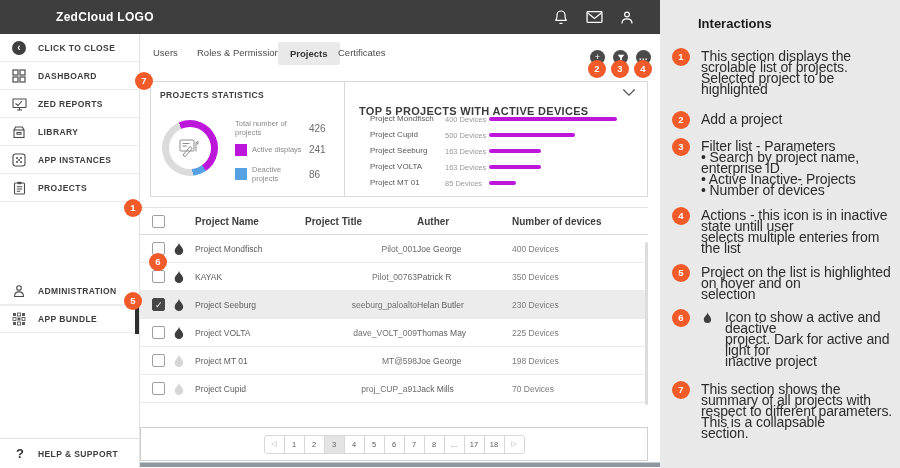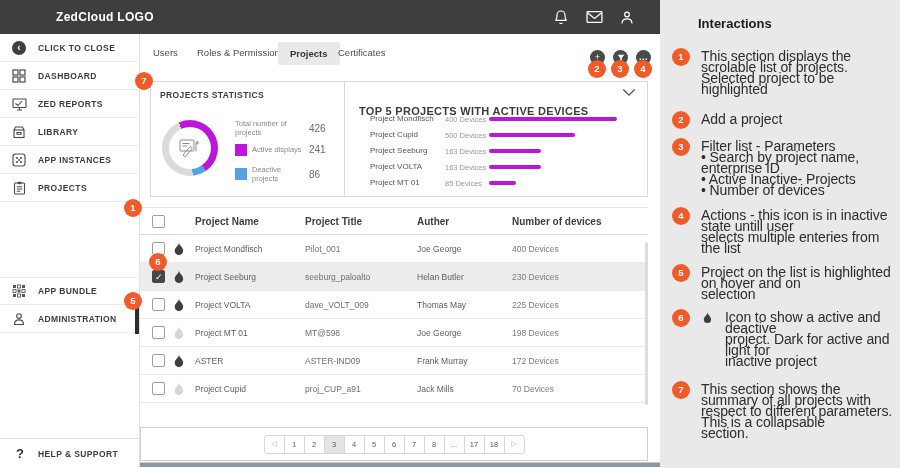--- a/index.html
+++ b/index.html
@@ -65,21 +65,21 @@
   .t5-bar { position:absolute; left:144px; top:6px; height:4px; border-radius:2px; background:#bc16da; }
 
   
   #table { position:absolute; left:0; top:173px; width:508px; }
   .t-head, .t-row { display:grid; grid-template-columns:33px 22px 110px 112px 95px 1fr; align-items:center; height:28px; }
   .t-head { border-top:1px solid #e3e3e3; border-bottom:1px solid #dadada; }
   .t-row { border-bottom:1px solid #ebebeb; cursor:pointer; }
   .t-row.hl { background:#ececec; }
   .t-h { font-size:10px; font-weight:bold; color:#3f3f3f; }
   .t-c { font-size:8.5px; color:#5d5d5d; }
-  .t-c.title { color:#6f6f6f; }
+  .t-c.title { color:#6f6f6f;text-align:right; }
   .t-c.dev { color:#7c7c7c; }
   .cb { width:13px; height:13px; border:1px solid #9f9f9f; border-radius:2px; margin-left:12px; background:#fff; position:relative; cursor:pointer; }
   .cb.checked { background:#474747; border-color:#474747; }
   .cb.checked::after { content:"✓"; position:absolute; left:2px; top:0px; color:#fff; font-size:9px; line-height:12px; }
   .flame { width:12px; height:13px; }
   .flame.on path { fill:#3f3f3f; }
   .flame.off path { fill:#d6d6d6; }
   #t-scroll { position:absolute; left:505px; top:35px; width:3px; height:163px; background:#dcdcdc; border-radius:2px; cursor:pointer; }
 
   
@@ -191,44 +191,44 @@
       <span class="sb-ic">
         <svg width="13" height="14" viewBox="0 0 13 14" fill="none" stroke="#4a4a4a" stroke-width="1.1">
             <rect x="1.5" y="2" width="10" height="11" rx="1"></rect>
             <rect x="4.5" y=".8" width="4" height="2.4" fill="#4a4a4a" stroke="none"></rect>
             <path d="M3.8 5.8h5.4M3.8 8h5.4M3.8 10.2h3.5"></path>
           </svg>
       </span>
       <span class="sb-lbl">PROJECTS</span>
     </div>
     <div class="sb-gap"></div>
+    <div class="sb-item">
+      <span class="sb-ic">
+        <svg width="14" height="14" viewBox="0 0 14 14" fill="none" stroke="#4a4a4a" stroke-width="1.1">
+            <circle cx="7" cy="4" r="2.3"></circle>
+            <path d="M2.5 12.5c0-3 2-4.6 4.5-4.6s4.5 1.6 4.5 4.6z"></path>
+          </svg>
+      </span>
+      <span class="sb-lbl">ADMINISTRATION</span>
+    </div>
     <div class="sb-item topline">
       <span class="sb-ic">
         <svg width="14" height="14" viewBox="0 0 14 14" fill="#5a5a5a">
             <rect x="1" y="1" width="3" height="3"></rect>
             <rect x="5.5" y="1" width="3" height="3" fill="none" stroke="#5a5a5a" stroke-width=".9"></rect>
             <rect x="10" y="1" width="3" height="3"></rect>
             <rect x="1" y="5.5" width="3" height="3" fill="none" stroke="#5a5a5a" stroke-width=".9"></rect>
             <rect x="5.5" y="5.5" width="3" height="3"></rect>
             <rect x="10" y="5.5" width="3" height="3" fill="none" stroke="#5a5a5a" stroke-width=".9"></rect>
             <rect x="1" y="10" width="3" height="3"></rect>
             <rect x="5.5" y="10" width="3" height="3" fill="none" stroke="#5a5a5a" stroke-width=".9"></rect>
             <rect x="10" y="10" width="3" height="3"></rect>
           </svg>
       </span>
       <span class="sb-lbl">APP BUNDLE</span>
-    </div>
-    <div class="sb-item">
-      <span class="sb-ic">
-        <svg width="14" height="14" viewBox="0 0 14 14" fill="none" stroke="#4a4a4a" stroke-width="1.1">
-            <circle cx="7" cy="4" r="2.3"></circle>
-            <path d="M2.5 12.5c0-3 2-4.6 4.5-4.6s4.5 1.6 4.5 4.6z"></path>
-          </svg>
-      </span>
-      <span class="sb-lbl">ADMINISTRATION</span>
     </div>
     <div id="sb-thumb"></div>
     <div id="sb-footer">
       <span class="q-ic">?</span>
       <span class="sb-lbl">HELP &amp; SUPPORT</span>
     </div>
   </div>
 
   <div id="main">
 
@@ -328,20 +328,30 @@
       <div class="t-row">
         <span class="cb"></span>
         <svg class="flame on" viewBox="0 0 14 15">
             <path d="M7 .5C7.2 3 9.2 4.4 10.4 6.2c.9 1.4 1.5 2.6 1.5 3.9A4.9 4.9 0 012 10c0-2 1.2-3.4 2.2-4.6C5.3 4.2 6.8 3 7 .5z"></path>
           </svg>
         <span class="t-c">Project Mondfisch</span>
         <span class="t-c title">Pilot_001</span>
         <span class="t-c">Joe George</span>
         <span class="t-c dev">400 Devices</span>
       </div>
+      <div class="t-row">
+        <span class="cb"></span>
+        <svg class="flame on" viewBox="0 0 14 15">
+            <path d="M7 .5C7.2 3 9.2 4.4 10.4 6.2c.9 1.4 1.5 2.6 1.5 3.9A4.9 4.9 0 012 10c0-2 1.2-3.4 2.2-4.6C5.3 4.2 6.8 3 7 .5z"></path>
+          </svg>
+        <span class="t-c">KAYAK</span>
+        <span class="t-c title">Pilot_00763</span>
+        <span class="t-c">Patrick R</span>
+        <span class="t-c dev">350 Devices</span>
+      </div>
       <div class="t-row hl">
         <span class="cb checked"></span>
         <svg class="flame on" viewBox="0 0 14 15">
             <path d="M7 .5C7.2 3 9.2 4.4 10.4 6.2c.9 1.4 1.5 2.6 1.5 3.9A4.9 4.9 0 012 10c0-2 1.2-3.4 2.2-4.6C5.3 4.2 6.8 3 7 .5z"></path>
           </svg>
         <span class="t-c">Project Seeburg</span>
         <span class="t-c title">seeburg_paloalto</span>
         <span class="t-c">Helan Butler</span>
         <span class="t-c dev">230 Devices</span>
       </div>
@@ -357,30 +367,20 @@
       </div>
       <div class="t-row">
         <span class="cb"></span>
         <svg class="flame off" viewBox="0 0 14 15">
             <path d="M7 .5C7.2 3 9.2 4.4 10.4 6.2c.9 1.4 1.5 2.6 1.5 3.9A4.9 4.9 0 012 10c0-2 1.2-3.4 2.2-4.6C5.3 4.2 6.8 3 7 .5z"></path>
           </svg>
         <span class="t-c">Project MT 01</span>
         <span class="t-c title">MT@598</span>
         <span class="t-c">Joe George</span>
         <span class="t-c dev">198 Devices</span>
-      </div>
-      <div class="t-row">
-        <span class="cb"></span>
-        <svg class="flame on" viewBox="0 0 14 15">
-            <path d="M7 .5C7.2 3 9.2 4.4 10.4 6.2c.9 1.4 1.5 2.6 1.5 3.9A4.9 4.9 0 012 10c0-2 1.2-3.4 2.2-4.6C5.3 4.2 6.8 3 7 .5z"></path>
-          </svg>
-        <span class="t-c">ASTER</span>
-        <span class="t-c title">ASTER-IND09</span>
-        <span class="t-c">Frank Murray</span>
-        <span class="t-c dev">172 Devices</span>
       </div>
       <div class="t-row">
         <span class="cb"></span>
         <svg class="flame off" viewBox="0 0 14 15">
             <path d="M7 .5C7.2 3 9.2 4.4 10.4 6.2c.9 1.4 1.5 2.6 1.5 3.9A4.9 4.9 0 012 10c0-2 1.2-3.4 2.2-4.6C5.3 4.2 6.8 3 7 .5z"></path>
           </svg>
         <span class="t-c">Project Cupid</span>
         <span class="t-c title">proj_CUP_a91</span>
         <span class="t-c">Jack  Mills</span>
         <span class="t-c dev">70 Devices</span>

